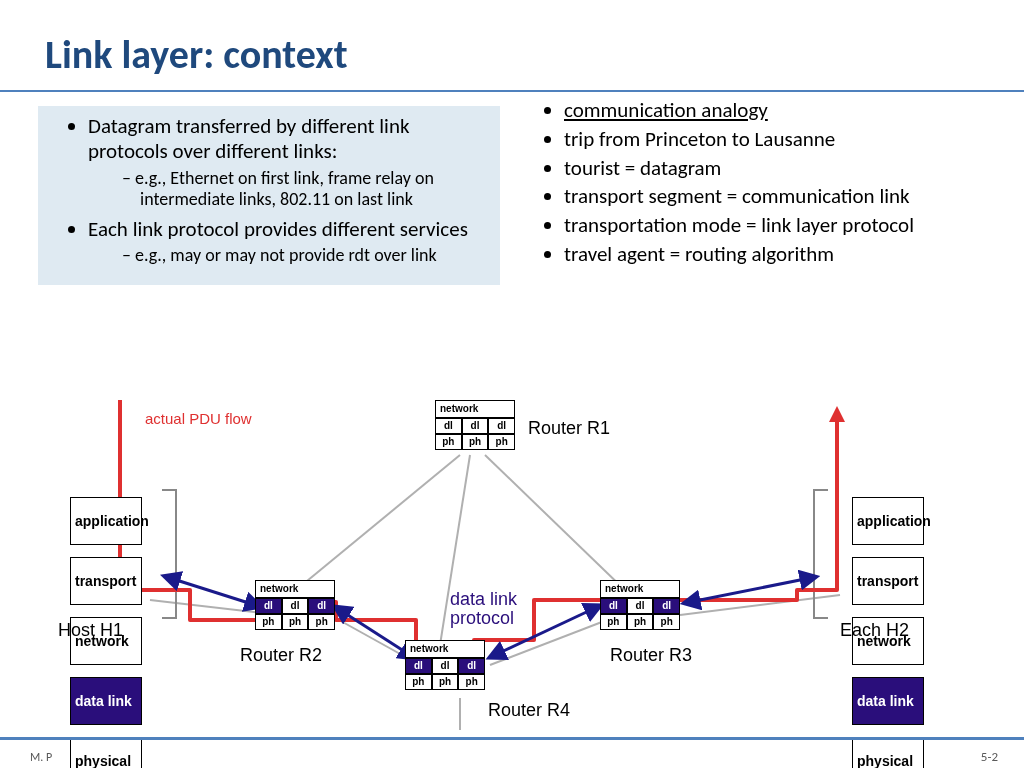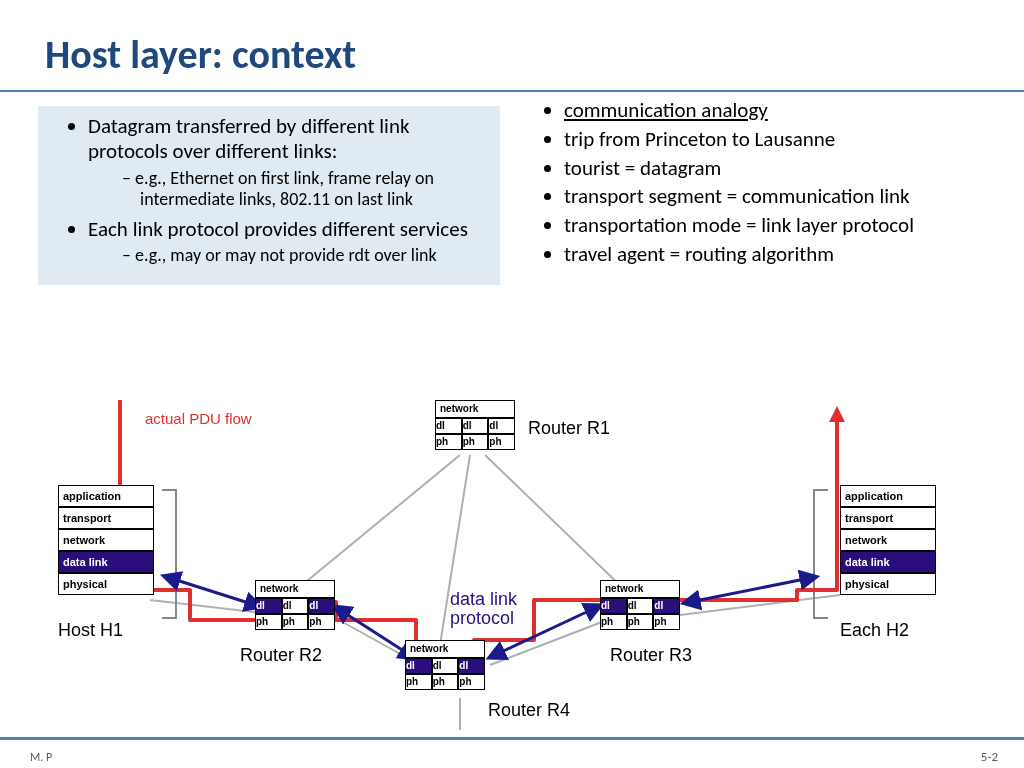--- a/index.html
+++ b/index.html
@@ -17,42 +17,42 @@
   .u{text-decoration:underline}
   .footer-bar{position:absolute;left:0;bottom:28px;width:1024px;height:3px;background:#4F81BD}
   .footer-left{position:absolute;left:30px;bottom:4px;font-size:12px;font-weight:400;color:#595959}
   .footer-right{position:absolute;right:26px;bottom:4px;font-size:13px;color:#595959}
 
   
   .diag{position:absolute;left:40px;top:400px;width:944px;height:330px}
   .svgbox{position:absolute;left:0;top:0;width:944px;height:330px}
 
   .host{position:absolute;width:96px}
-  .host .layer{font-family:Arial,sans-serif;font-size:11px;font-weight:700;border:1px solid #000;background:#fff;padding:3px 4px;margin:0;height:14px;line-height:14px}
+  .host .layer{font-family:Arial,sans-serif;font-size:14px;font-weight:700;border:1px solid #000;background:#fff;padding:16px 4px;margin:12px;height:14px;line-height:14px}
   .host .dlh{background:#2A0E7B;color:#fff}
   .host .shadow{position:absolute;left:6px;top:-6px;width:96px;height:100%;background:#d9d9d9;z-index:-1}
   .host-lbl{font-family:Arial,sans-serif;font-size:18px;color:#000;position:absolute}
 
   .router{position:absolute;width:80px}
   .router .row{display:flex}
-  .router .cell{flex:1;font-family:Arial,sans-serif;font-size:10px;font-weight:700;border:1px solid #000;background:#fff;height:14px;line-height:14px}
+  .router .cell{flex:1;font-family:Arial,sans-serif;font-size:10px;font-weight:700;border:1px solid #000;background:#fff;text-align:center;height:14px;line-height:14px}
   .router .net{font-family:Arial,sans-serif;font-size:10px;font-weight:700;border:1px solid #000;background:#fff;text-align:left;padding:2px 4px;height:12px;line-height:12px}
   .router .dl{background:#2A0E7B;color:#fff}
   .router .shadow{position:absolute;left:5px;top:-5px;width:80px;height:100%;background:#d9d9d9;z-index:-1}
   .r-lbl{font-family:Arial,sans-serif;font-size:18px;color:#000;position:absolute}
 
   .pdu-lbl{position:absolute;font-family:Arial,sans-serif;font-size:15px;color:#DF3030}
   .dlp-lbl{position:absolute;font-family:Arial,sans-serif;font-size:18px;color:#2A0E7B;line-height:1.05;text-align:left}
 </style>
 </head>
 <body>
 
 <div class="slide">
 
-  <div class="title">Host layer: context</div>
+  <div class="title">Link layer: context</div>
   <div class="hr"></div>
 
   <div class="box-left">
     <ul class="bul">
       <li>Datagram transferred by different link protocols over different links:</li>
       <ul class="sub">
           <li>e.g., Ethernet on first link, frame relay on intermediate links, 802.11 on last link</li>
         </ul>
       <li>Each  link protocol provides different services</li>
       <ul class="sub">

